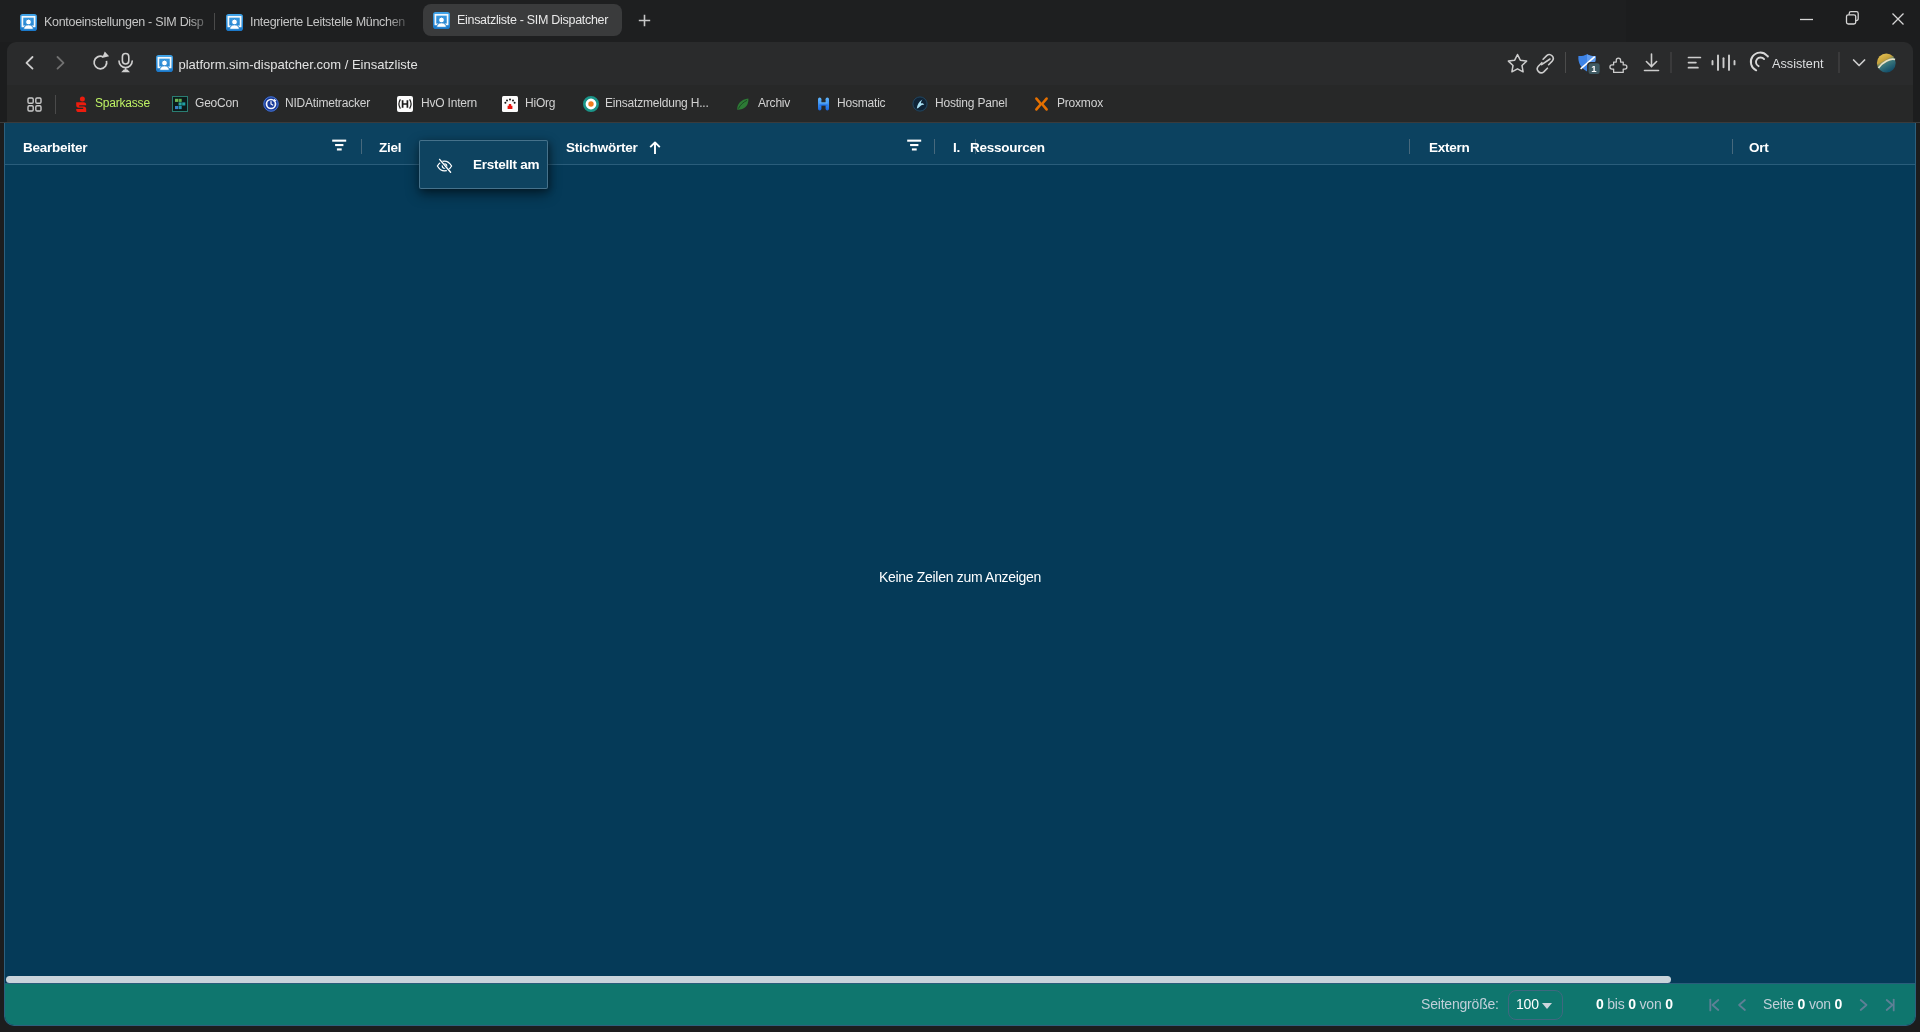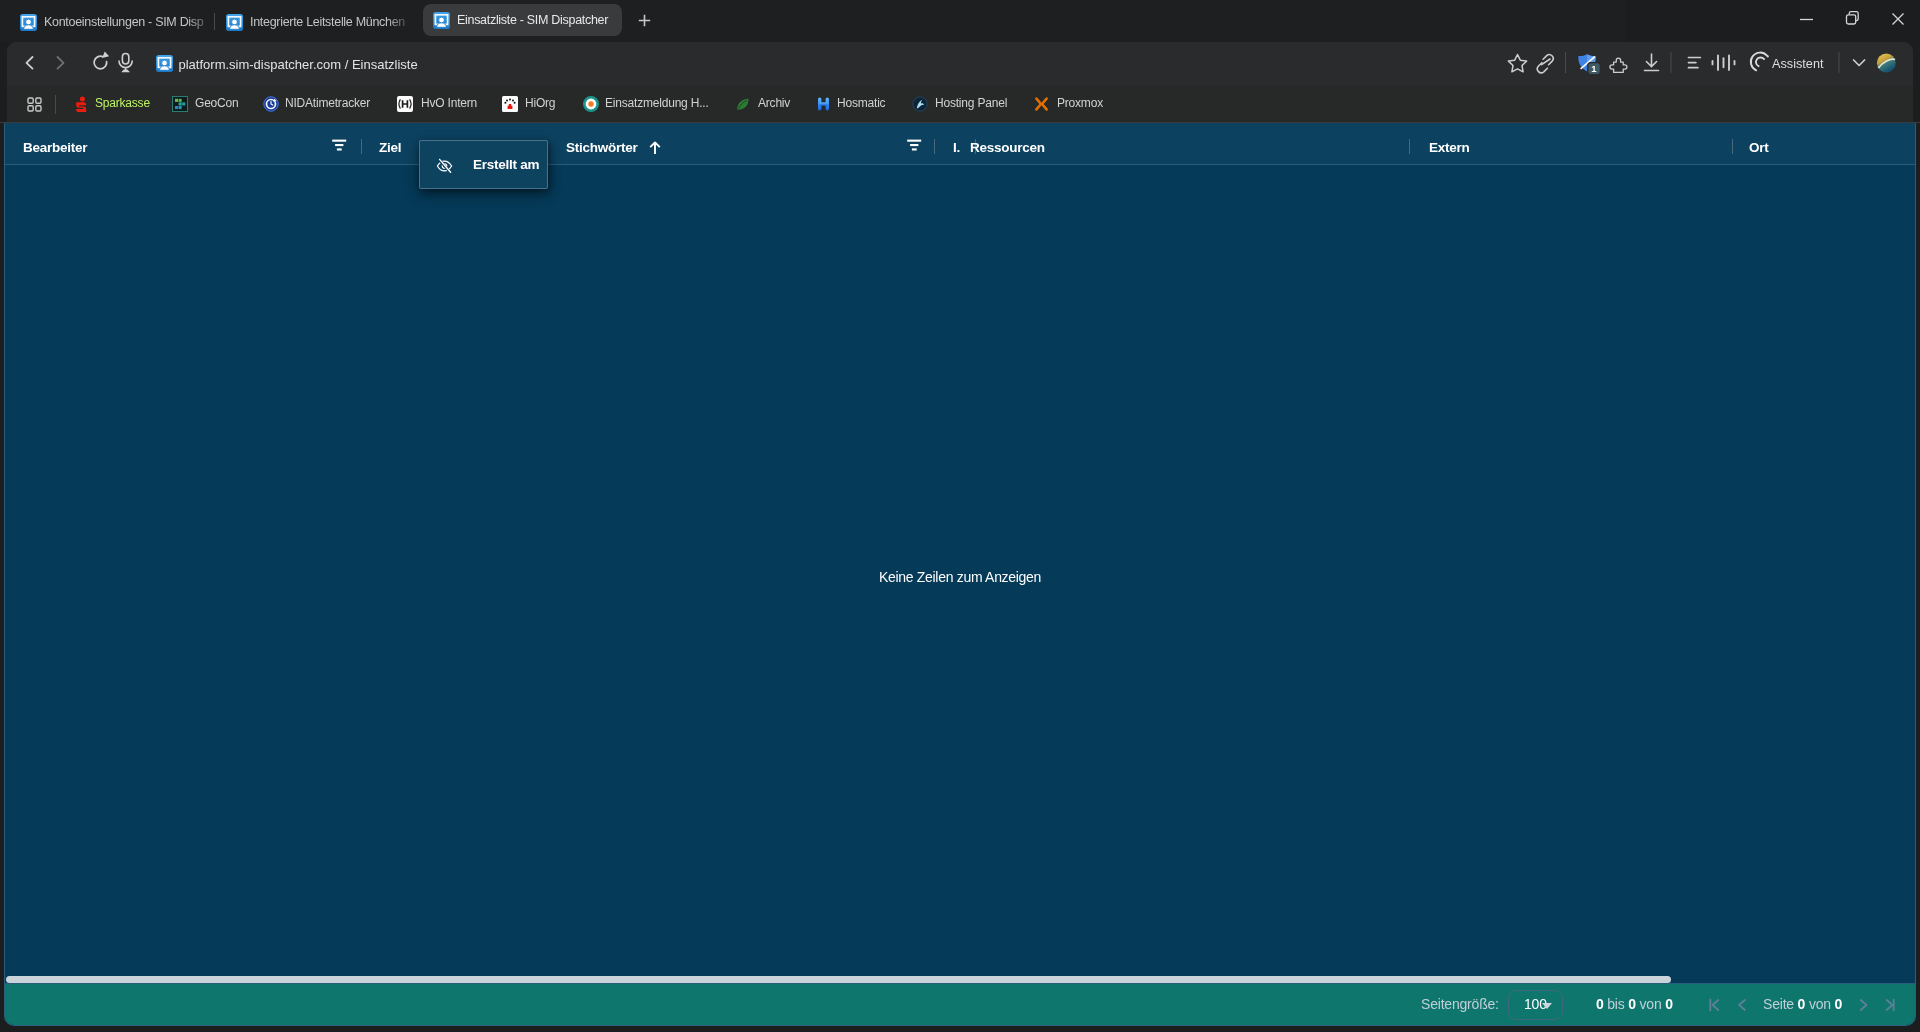--- a/index.html
+++ b/index.html
@@ -301,21 +301,21 @@
     <div class="abs" style="left:45px;top:0;height:48px;line-height:48px;font-size:13.5px;letter-spacing:-0.25px;font-weight:bold;color:#fff;margin-left:8px;">Erstellt am</div>
   </div>
 
   <div class="abs" style="left:0;top:446px;width:100%;text-align:center;font-size:14px;letter-spacing:-0.3px;color:#fdfeff;">Keine Zeilen zum Anzeigen</div>
 
   <div class="abs" style="left:1px;top:852.5px;width:1665px;height:7.5px;border-radius:4px;background:#c9d4db;"></div>
 
   <div id="gfoot">
     <div class="ftext" style="left:1416px;top:0;height:41px;line-height:41px;">Seitengröße:</div>
     <div class="abs" style="left:1503px;top:6px;width:55px;height:30px;border:1px solid #3f6880;border-radius:8px;"></div>
-    <div class="ftext" style="left:1511px;top:0;height:41px;line-height:41px;color:#fff;margin-left:8px;">100</div>
+    <div class="ftext" style="left:1511px;top:0;height:41px;line-height:41px;color:#fff;">100</div>
     <div class="abs" style="left:1537px;top:19px;width:0;height:0;border-left:5px solid transparent;border-right:5px solid transparent;border-top:6px solid #ccd6dd;"></div>
     <div class="ftext" style="left:1591px;top:0;height:41px;line-height:41px;"><b>0</b> bis <b>0</b> von <b>0</b></div>
     <svg class="abs" style="left:1695px;top:11px;" width="200" height="20" viewBox="0 0 200 20">
 <g stroke="#5e8096" stroke-width="1.8" fill="none" stroke-linecap="round" stroke-linejoin="round">
 <path d="M10.3 4.6 v10.8"></path>
 <path d="M18.3 5.0 L12.5 10 L18.3 15.0"></path>
 <path d="M44.9 5.0 L39.1 10 L44.9 15.0"></path>
 <path d="M160.7 5.0 L166.5 10 L160.7 15.0"></path>
 <path d="M186.7 5.0 L192.5 10 L186.7 15.0"></path>
 <path d="M193.7 4.6 v10.8"></path>

